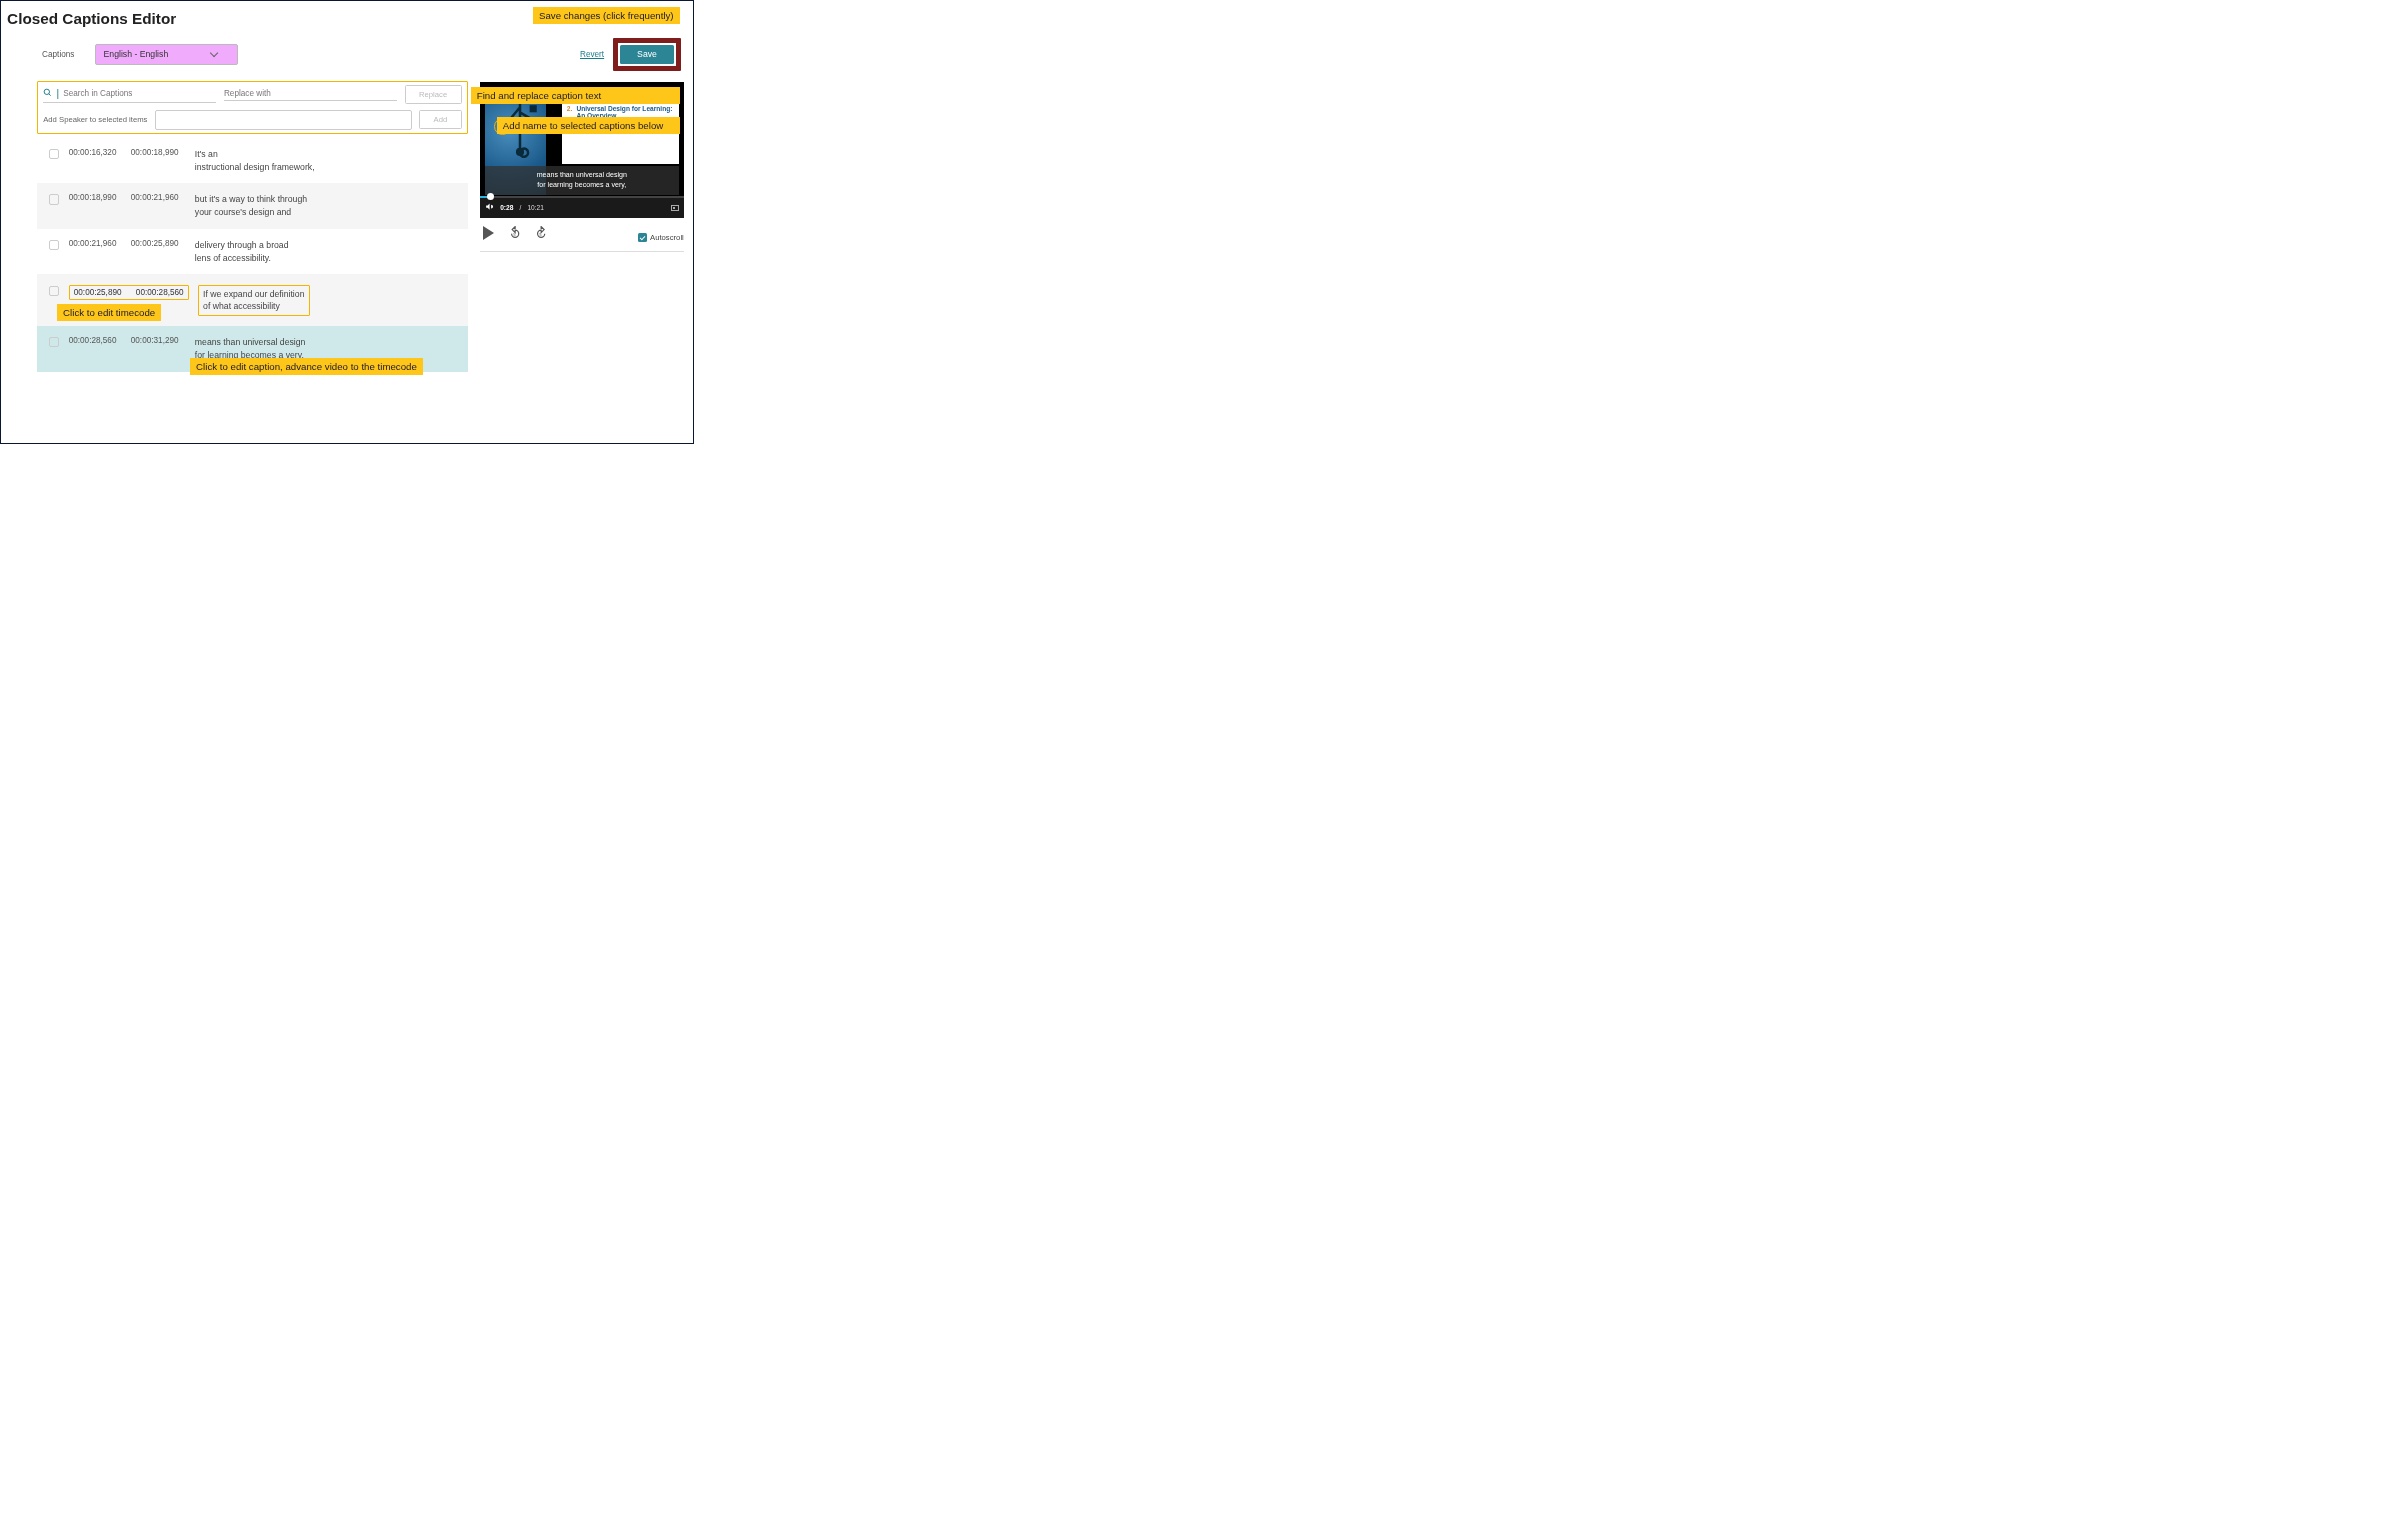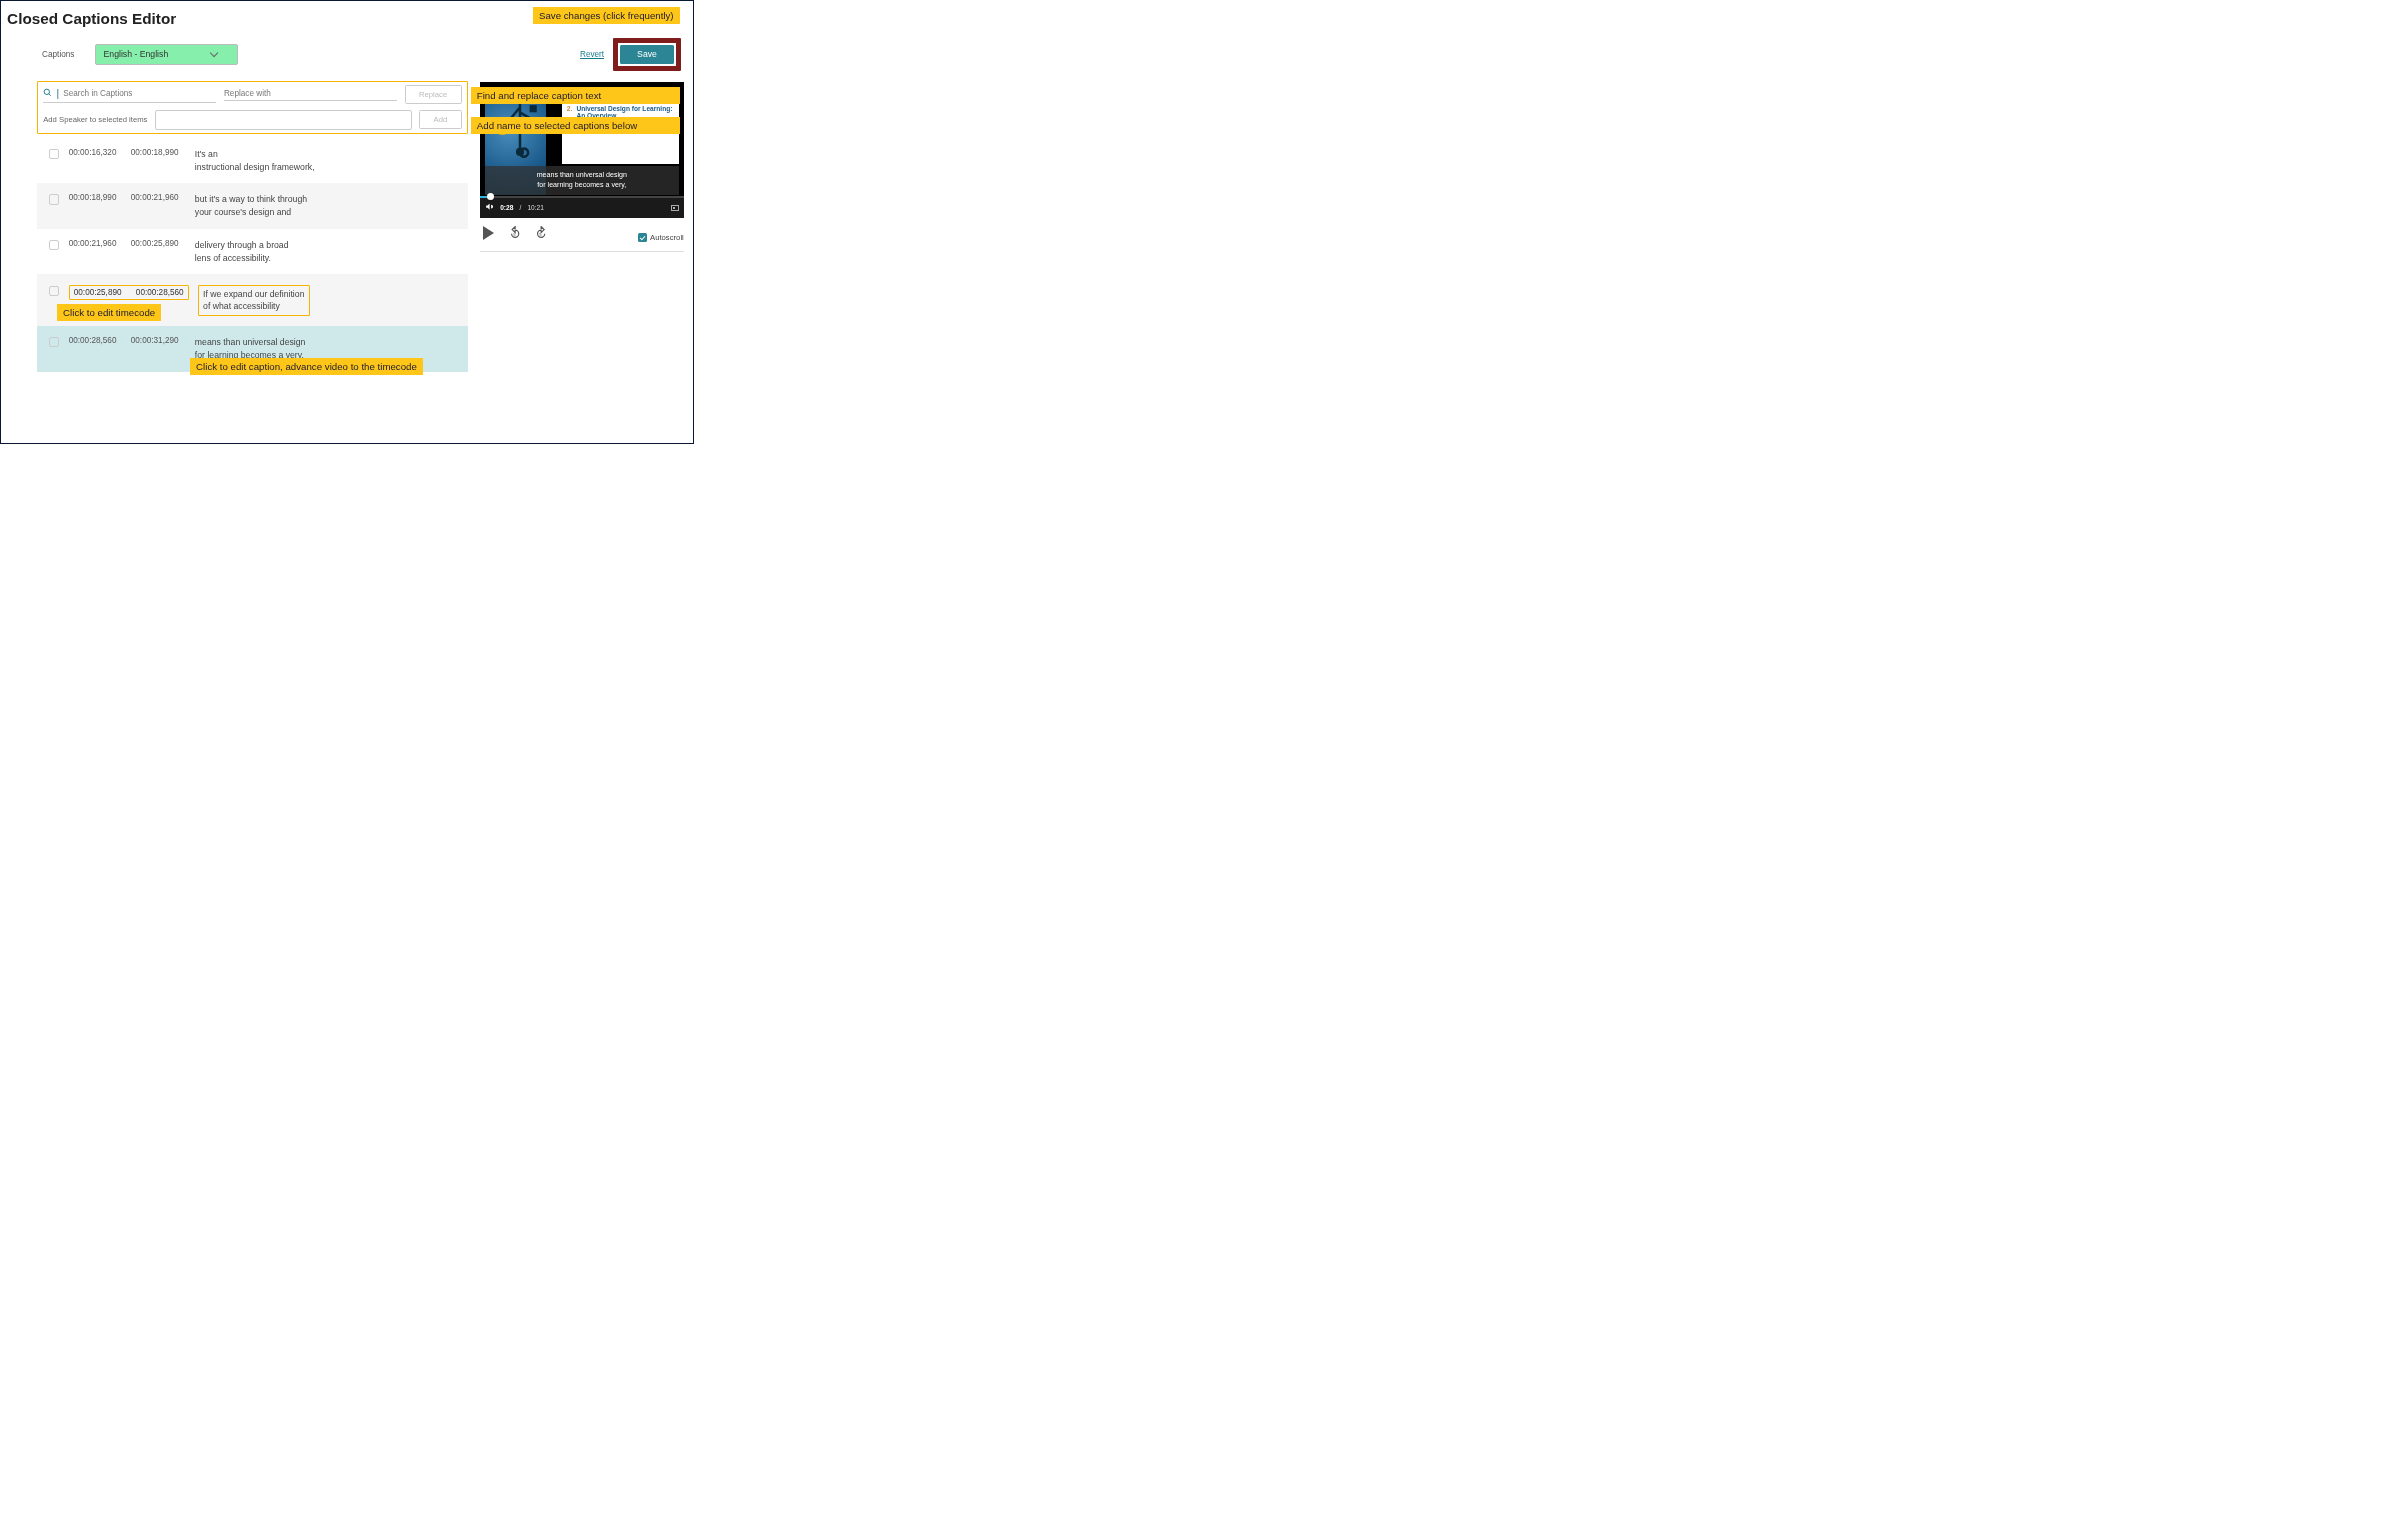--- a/index.html
+++ b/index.html
@@ -34,21 +34,21 @@
     align-items: center;
     gap: 21px;
   }
   .captions-label { font-size: 8.2px; color: #555; }
   .captions-select {
     border: 0.5px solid #bbb;
     border-radius: 2px;
     padding: 4.1px 20.4px 4.1px 7.1px;
     font-size: 8.7px;
     color: #333;
-    background: #86efac;
+    background: #f0abfc;
     position: relative;
     min-width: 143px;
     display: flex;
     align-items: center;
     justify-content: space-between;
   }
   .chev { width: 6.1px; height: 6.1px; border-right: 1px solid #666; border-bottom: 1px solid #666; transform: rotate(45deg); margin-left: auto; margin-top:-2px; }
   .top-actions { display: flex; align-items: center; gap: 9.2px; }
   .revert-link { color: #1a7a8a; text-decoration: underline; font-size: 8.2px; cursor: pointer; }
   .save-btn {
@@ -148,21 +148,21 @@
     position: absolute;
     background: #ffc61a;
     color: #1a1a2e;
     font-size: 9.7px;
     padding: 3.1px 6.1px;
     font-weight: 500;
     z-index: 20;
   }
   .ann-save { right: 13.3px; top: 6px; }
   .ann-find { right: 13.3px; top: 86px; width: 209px; }
-  .ann-add { right: 13.3px; top: 116px; width: 209px; }
+  .ann-add { right: 13.3px; top: 116px; width: 183px; }
   .ann-timecode { left: 56px; top: 303px; }
   .ann-caption { left: 189px; top: 357px; }
 
   
   .video-panel { background: #000; width: 100%; height: 136px; position: relative; overflow:hidden; margin-top:1px;}
   .video-bg {
     position:absolute; left:5.1px; top:5.1px; bottom:22.5px; width:61px;
     background: radial-gradient(circle at 40% 40%, #4a8fbf 0%, #1a5a8a 60%, #0a3a5a 100%);
   }
   .trident { position:absolute; left:17.3px; top:5.1px; }

